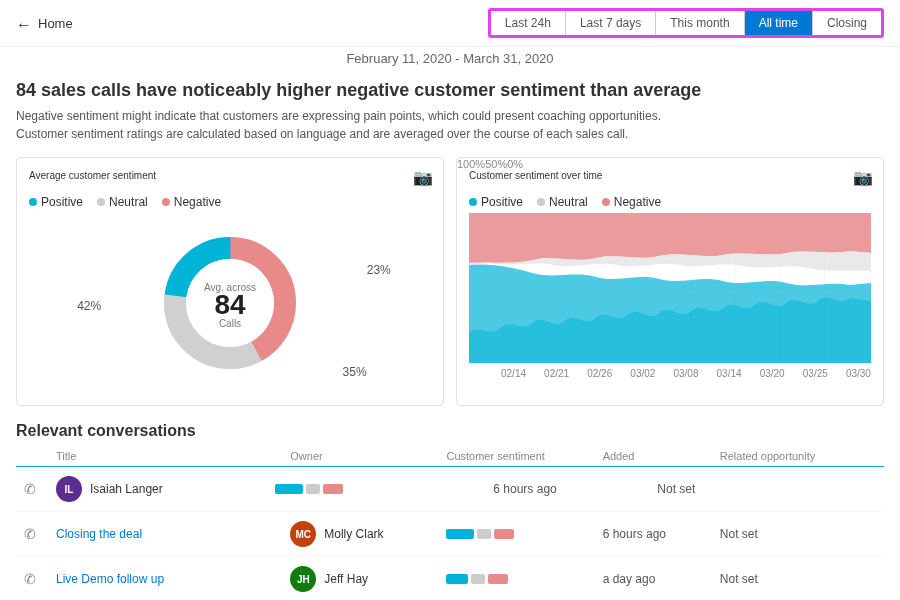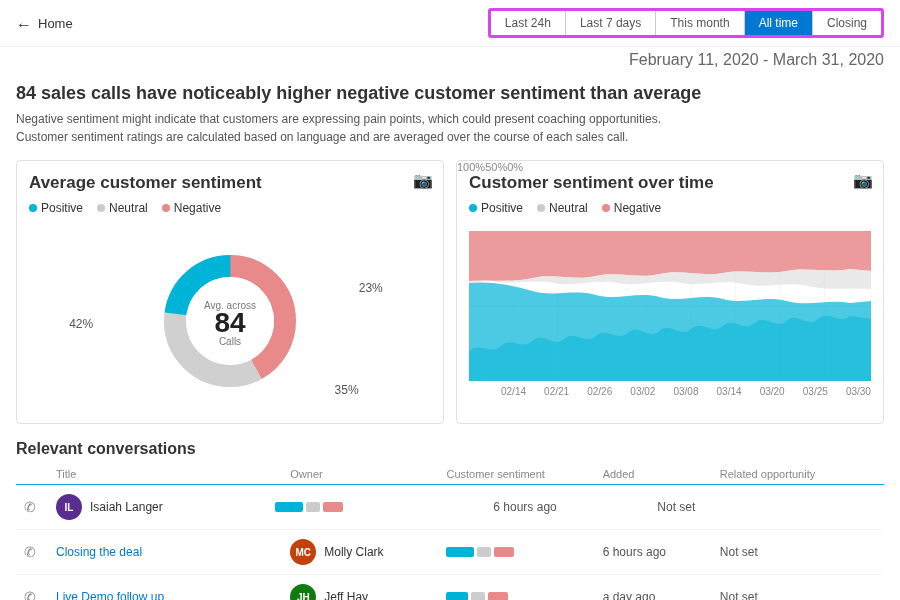--- a/index.html
+++ b/index.html
@@ -8,46 +8,46 @@
     
     .header { display: flex; align-items: center; justify-content: space-between; padding: 8px 16px; border-bottom: 1px solid #eee; }
     .back-link { display: flex; align-items: center; gap: 6px; color: #333; font-size: 13px; cursor: pointer; }
     .back-arrow { font-size: 16px; }
     .time-filters { display: flex; gap: 0; border: 3px solid #d946ef; border-radius: 3px; overflow: hidden; }
     .time-btn { padding: 5px 14px; font-size: 12px; background: #fff; border: none; border-right: 1px solid #ccc; cursor: pointer; color: #555; }
     .time-btn:last-child { border-right: none; }
     .time-btn.active { background: #0078d4; color: #fff; }
 
     
-    .date-range { text-align: right; padding: 4px 16px; font-size: 16px; color: #666; }
+    .date-range { text-align: center; padding: 4px 16px; font-size: 13px; color: #666; }
 
     
     .main { padding: 10px 16px; }
     .insight-title { font-size: 18px; font-weight: 600; margin-bottom: 6px; }
     .insight-desc { font-size: 12px; color: #555; line-height: 1.5; }
 
     
     .charts-row { display: flex; gap: 12px; margin-top: 14px; }
 
     
     .chart-card { border: 1px solid #e0e0e0; border-radius: 4px; padding: 12px; flex: 1; position: relative; }
-    .chart-card-title { font-size: 17px; font-weight: 700; margin-bottom: 8px; }
+    .chart-card-title { font-size: 10px; font-weight: 400; margin-bottom: 14px; }
     .chart-export { position: absolute; top: 10px; right: 10px; color: #666; cursor: pointer; font-size: 16px; }
 
     
-    .legend { display: flex; gap: 14px; margin-bottom: 16px; font-size: 12px; text-align: right; }
+    .legend { display: flex; gap: 14px; margin-bottom: 4px; font-size: 12px; text-align: right; }
     .legend-item { display: flex; align-items: center; gap: 4px; }
     .legend-dot { width: 8px; height: 8px; border-radius: 50%; }
     .dot-positive { background: #00b4d8; }
     .dot-neutral { background: #ccc; }
     .dot-negative { background: #e88a8a; }
 
     
     .donut-container { display: flex; align-items: center; justify-content: center; height: 180px; position: relative; }
-    .donut-labels { position: absolute; top: 0; left: 0; width: 100%; height: 100%; pointer-events: none; }
+    .donut-labels { position: absolute; top: 0; left: 8px; width: 100%; height: 100%; pointer-events: none; }
     .donut-label-23 { position: absolute; top: 28%; right: 12%; font-size: 12px; color: #555; }
     .donut-label-42 { position: absolute; top: 48%; left: 10%; font-size: 12px; color: #555; }
     .donut-label-35 { position: absolute; bottom: 8%; right: 18%; font-size: 12px; color: #555; }
     .area-chart-yaxis { position: absolute; left: 0; top: 0; height: 100%; display: flex; flex-direction: row; justify-content: space-between; font-size: 11px; color: #888; padding-bottom: 18px; }
     .area-chart-xaxis { display: flex; justify-content: space-between; font-size: 10px; color: #888; margin-top: 2px; margin-left: 32px; }
 
     
     .conversations-section { margin-top: 16px; }
     .conversations-title { font-size: 16px; font-weight: 600; margin-bottom: 10px; }
     .table-header { display: flex; font-size: 11px; color: #888; padding: 0 8px 4px 8px; border-bottom: 1px solid #0ea5e9; }

